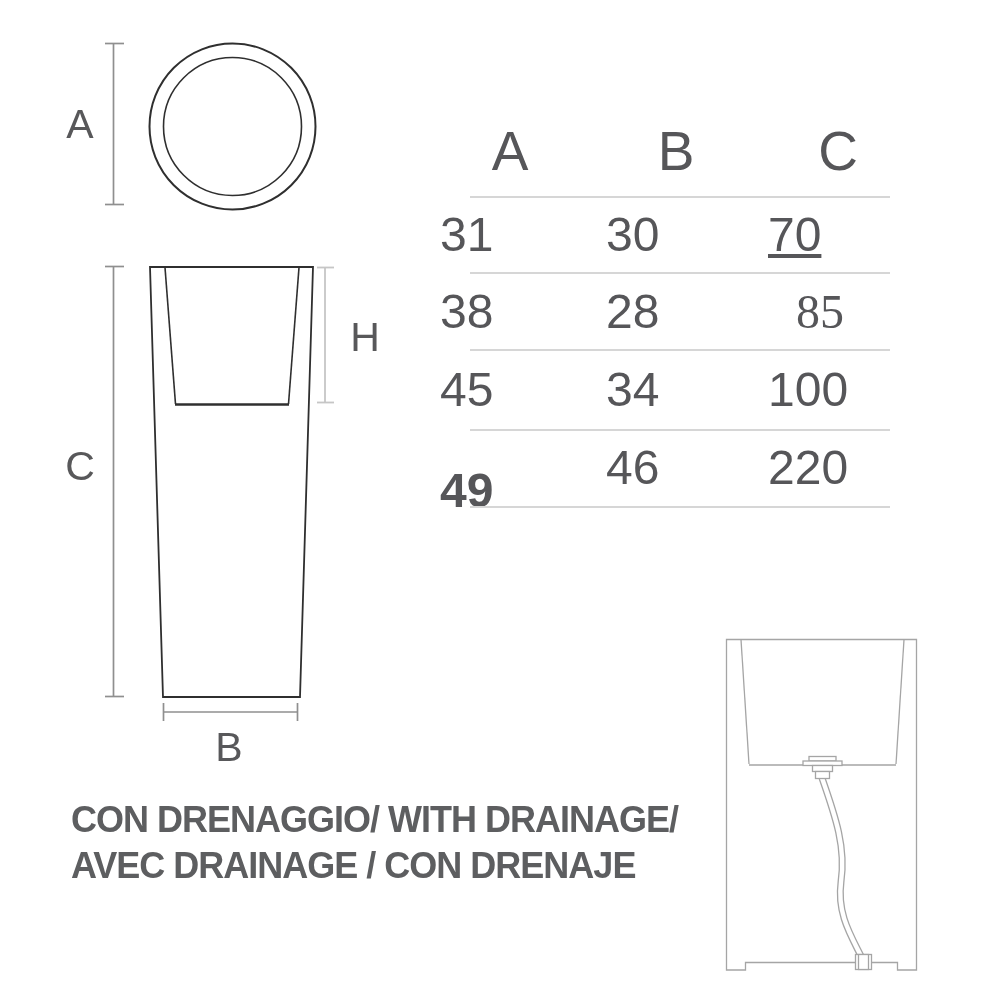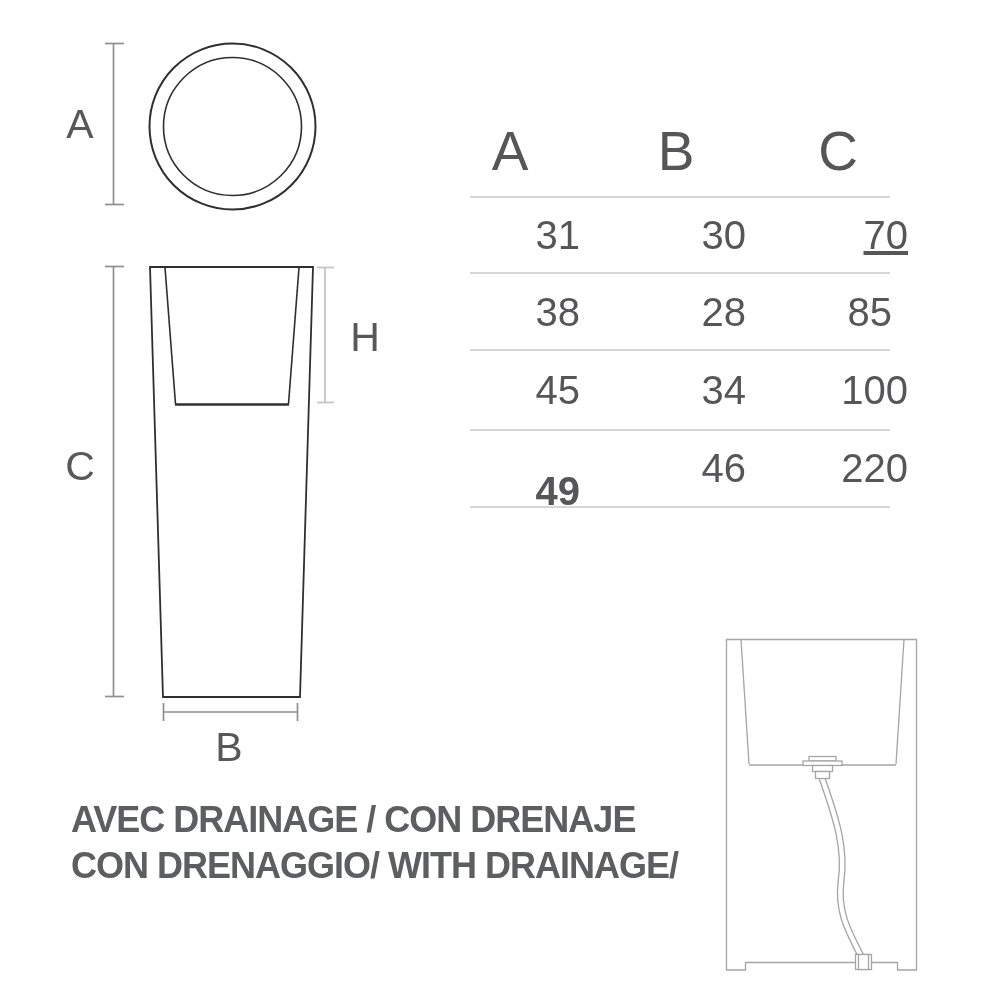--- a/index.html
+++ b/index.html
@@ -10,22 +10,22 @@
   .diagram-svg{position:absolute;left:0;top:0;width:1000px;height:1000px;}
   .dim-label{
     position:absolute;width:48px;height:48px;line-height:48px;text-align:center;
     font-size:41px;font-weight:400;color:#58585a;
   }
   .th{
     position:absolute;width:140px;height:60px;line-height:60px;text-align:center;
     font-size:55px;color:#565659;
   }
   .td{
-    position:absolute;width:140px;height:48px;line-height:48px;text-align:right;
-    font-size:40px;color:#565659;
+    position:absolute;width:140px;height:48px;line-height:48px;text-align:left;
+    font-size:48px;color:#565659;
   }
   .tline{position:absolute;left:470px;width:420px;height:2px;background:#d6d6d6;}
   .caption{
     position:absolute;left:71px;top:797px;width:700px;
     font-size:36px;font-weight:700;letter-spacing:-1px;line-height:46px;color:#5d5e60;
     white-space:nowrap;
   }
 </style>
 </head>
 <body>
@@ -103,35 +103,35 @@
     <div class="tline" style="top:196px;"></div>
 
     <div class="td" style="left:440px;top:211px;">31</div>
     <div class="td" style="left:606px;top:211px;">30</div>
     <div class="td" style="left:768px;top:211px;text-decoration:underline;">70</div>
 
     <div class="tline" style="top:272px;"></div>
 
     <div class="td" style="left:440px;top:288px;">38</div>
     <div class="td" style="left:606px;top:288px;">28</div>
-    <div class="td" style="left:752px;top:288px;">85</div>
+    <div class="td" style="left:796px;top:288px;font-family:Liberation Serif, serif;">85</div>
 
     <div class="tline" style="top:349px;"></div>
 
     <div class="td" style="left:440px;top:366px;">45</div>
     <div class="td" style="left:606px;top:366px;">34</div>
     <div class="td" style="left:768px;top:366px;">100</div>
 
     <div class="tline" style="top:429px;"></div>
 
     <div class="td" style="left:440px;top:467px;font-weight:bold;">49</div>
     <div class="td" style="left:606px;top:444px;">46</div>
     <div class="td" style="left:768px;top:444px;">220</div>
 
     <div class="tline" style="top:506px;"></div>
   </div>
 
   <div class="caption">
+    <div>CON DRENAGGIO/ WITH DRAINAGE/</div>
     <div>AVEC DRAINAGE / CON DRENAJE</div>
-    <div>CON DRENAGGIO/ WITH DRAINAGE/</div>
   </div>
 
 </div>
 
 </body></html>

